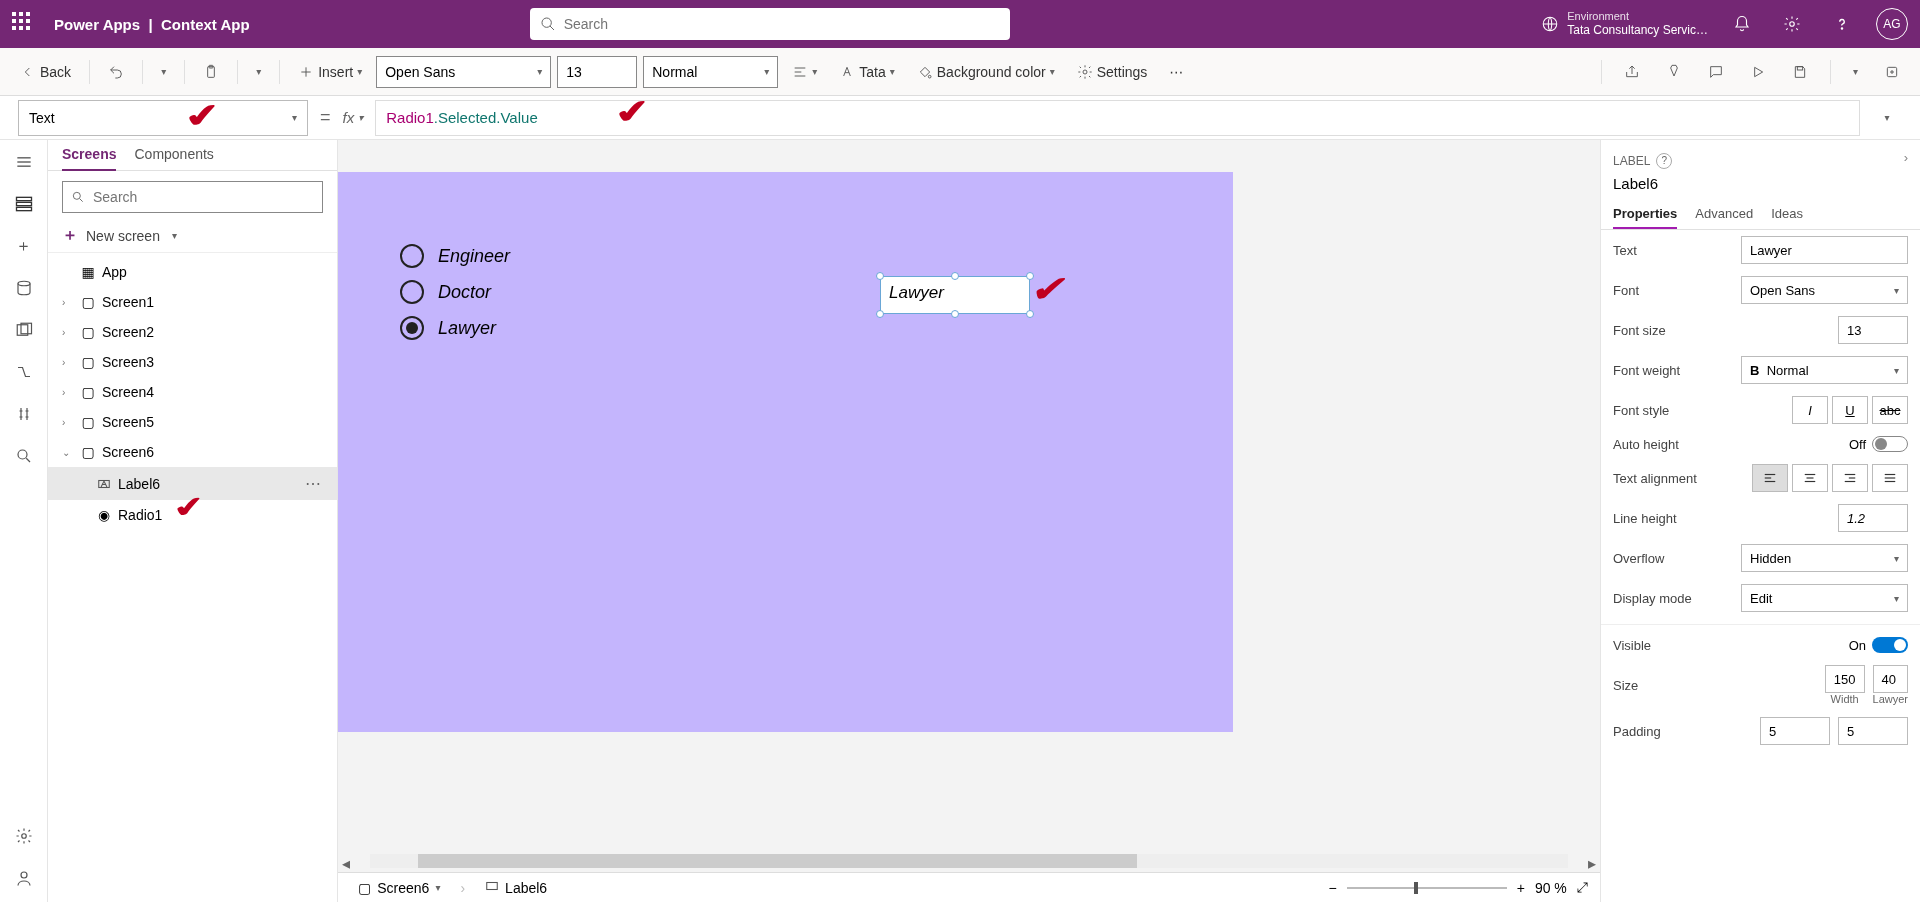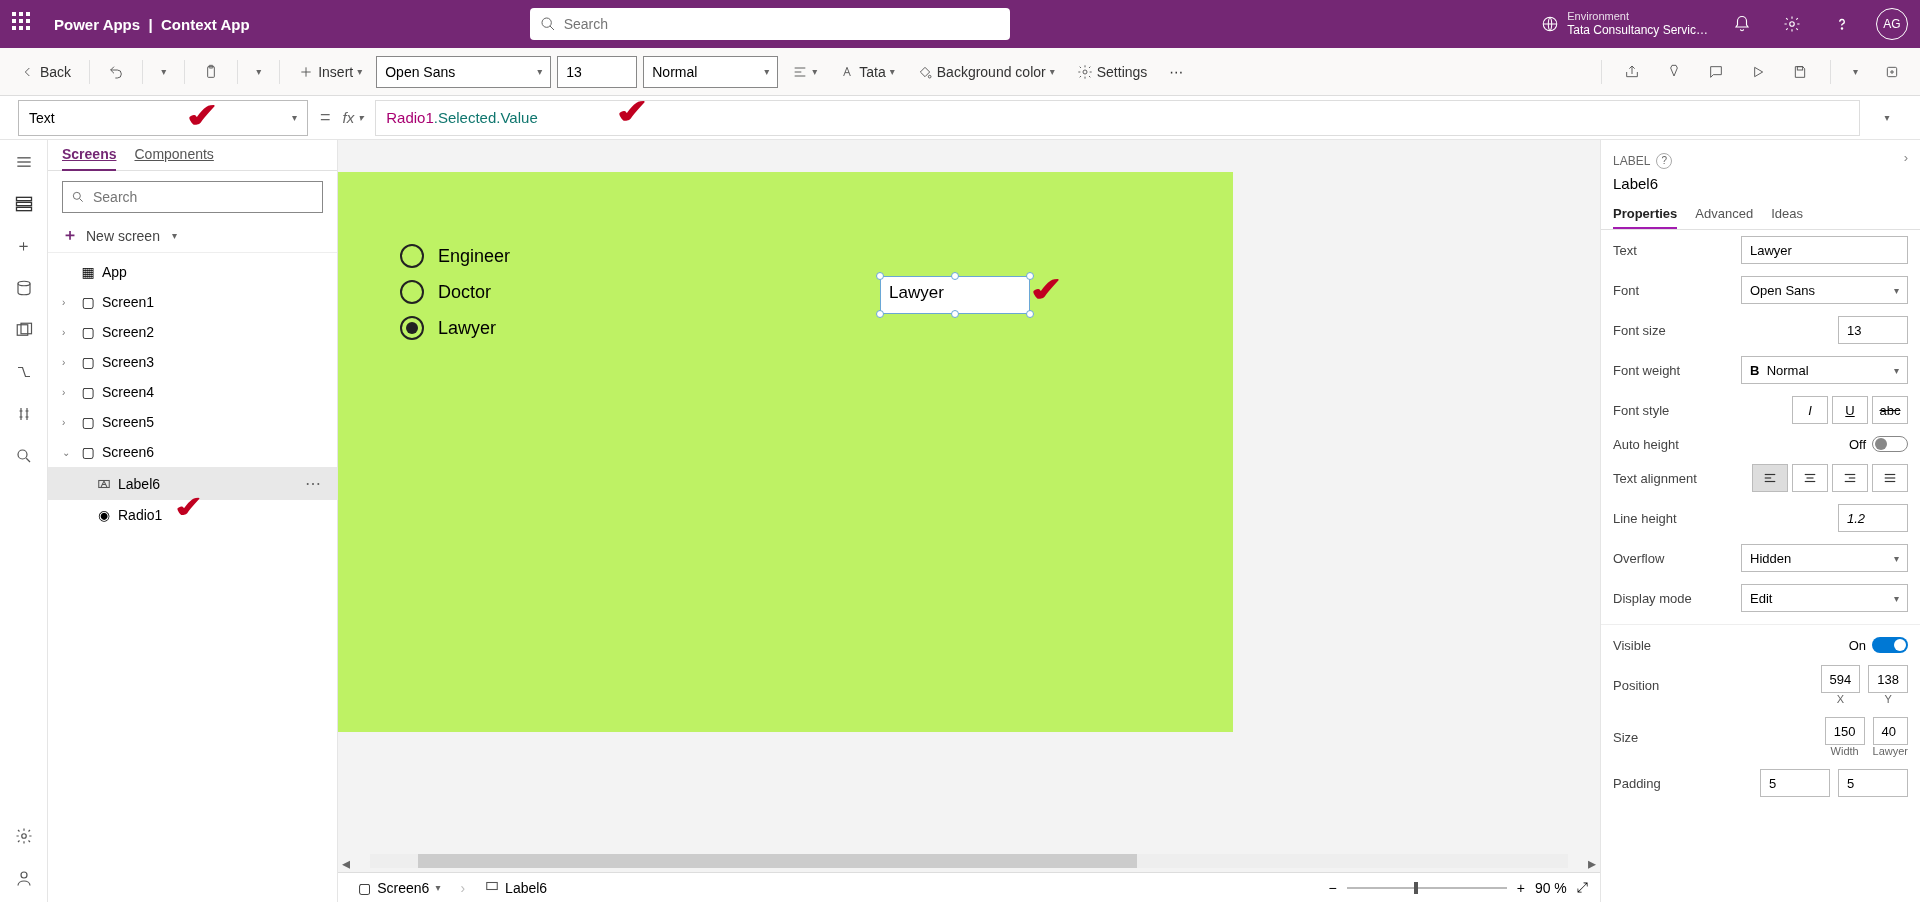--- a/index.html
+++ b/index.html
@@ -46,38 +46,38 @@
 .main { display: flex; height: calc(902px - 48px - 48px - 44px); }
 .rail { width: 48px; border-right: 1px solid #e5e5e5; display: flex; flex-direction: column; align-items: center; padding-top: 10px; gap: 18px; }
 .rail .ritem { width: 24px; height: 24px; display: flex; align-items: center; justify-content: center; cursor: pointer; color: #555; }
 .rail .ritem.active { color: #333; }
 .rail-bottom { margin-top: auto; margin-bottom: 12px; display: flex; flex-direction: column; gap: 18px; align-items: center; }
 
 .tree-panel { width: 290px; border-right: 1px solid #e5e5e5; display: flex; flex-direction: column; }
 .tree-head { display: flex; align-items: center; justify-content: space-between; padding: 14px 14px 8px 14px; }
 .tree-head h3 { font-size: 17px; font-weight: 600; }
 .tree-tabs { display: flex; gap: 18px; padding: 0 14px; border-bottom: 1px solid #e0e0e0; }
-.tree-tab { padding: 6px 0 8px 0; font-size: 14px; cursor: pointer; color: #555; position: relative; text-decoration: underline; }
+.tree-tab { padding: 6px 0 8px 0; font-size: 14px; cursor: pointer; color: #555; position: relative; }
 .tree-tab.active { color: #742774; font-weight: 600; }
 .tree-tab.active::after { content: ""; position: absolute; left: 0; right: 0; bottom: -1px; height: 2px; background: #742774; }
 .tree-search { margin: 10px 14px 6px 14px; height: 32px; border: 1px solid #888; display: flex; align-items: center; padding: 0 8px; gap: 8px; }
 .tree-search input { border: none; outline: none; flex: 1; font-size: 14px; }
 .newscreen { display: flex; align-items: center; gap: 8px; padding: 6px 14px; font-size: 14px; color: #444; cursor: pointer; border-bottom: 1px solid #eee; }
 .newscreen .plus { color: #742774; font-size: 16px; font-weight: bold; }
 .tree-list { flex: 1; overflow: auto; padding-top: 4px; }
 .tnode { display: flex; align-items: center; gap: 6px; padding: 7px 14px; font-size: 14px; cursor: pointer; }
 .tnode.sel { background: #e8e8e8; }
 .tnode .chev { width: 12px; color: #777; font-size: 10px; }
 .tnode .ticon { width: 16px; height: 16px; display:flex; align-items:center; justify-content:center; }
 .tnode.child { padding-left: 48px; }
 .tnode .more { margin-left: auto; color: #666; font-size: 16px; letter-spacing: 2px; }
 
 .canvas-wrap { flex: 1; display: flex; flex-direction: column; background: #f3f3f3; position: relative; }
 .canvas-area { flex: 1; position: relative; overflow: hidden; }
-.canvas { position: absolute; left: 0; top: 32px; width: 895px; height: 560px; background: #bef264; }
+.canvas { position: absolute; left: 0; top: 32px; width: 895px; height: 560px; background: #c4b5fd; font-style: italic; }
 .radio-group { position: absolute; left: 62px; top: 72px; }
 .radio-item { display: flex; align-items: center; gap: 14px; font-size: 18px; margin-bottom: 12px; }
 .radio-circle { width: 24px; height: 24px; border: 2px solid #222; border-radius: 50%; display: flex; align-items: center; justify-content: center; }
 .radio-circle.filled::after { content: ""; width: 12px; height: 12px; background: #222; border-radius: 50%; }
 .sel-label { position: absolute; left: 542px; top: 104px; width: 150px; height: 38px; border: 1px solid #6aa7d6; padding: 6px 8px; font-size: 17px; background: #fff; }
 .sel-handles { position: absolute; width: 8px; height: 8px; border: 1px solid #6aa7d6; border-radius: 50%; background: #fff; }
 
 .bot-scroll { height: 18px; background: #f3f3f3; display:flex; }
 .bot-scroll .track { margin: 0 16px; flex:1; background:#eee; position:relative; height:14px;}
 .bot-scroll .thumb { position:absolute; left:4%; width:60%; top:0; bottom:0; background:#ccc; }
@@ -627,37 +627,20 @@
       </div>
     <div class="hr"></div>
     <div class="prow">
         <span class="plab">Visible</span>
         <div class="toggle">
           <span>On</span>
           <div class="tog on"></div>
         </div>
       </div>
     <div class="prow">
-        <span class="plab">Position</span>
-      <div class="twin-row">
-        <div>
-            <div class="pinput num">
-              <span>594</span>
-            </div>
-            <div class="sub" style="font-size:11px;color:#666;text-align:center;">X</div>
-          </div>
-        <div>
-            <div class="pinput num">
-              <span>138</span>
-            </div>
-            <div class="sub" style="font-size:11px;color:#666;text-align:center;">Y</div>
-          </div>
-      </div>
-    </div>
-    <div class="prow">
         <span class="plab">Size</span>
       <div class="twin-row">
         <div>
             <div class="pinput num">
               <span>150</span>
             </div>
             <div class="sub" style="font-size:11px;color:#666;text-align:center;">Width</div>
           </div>
         <div>
             <div class="pinput num">

